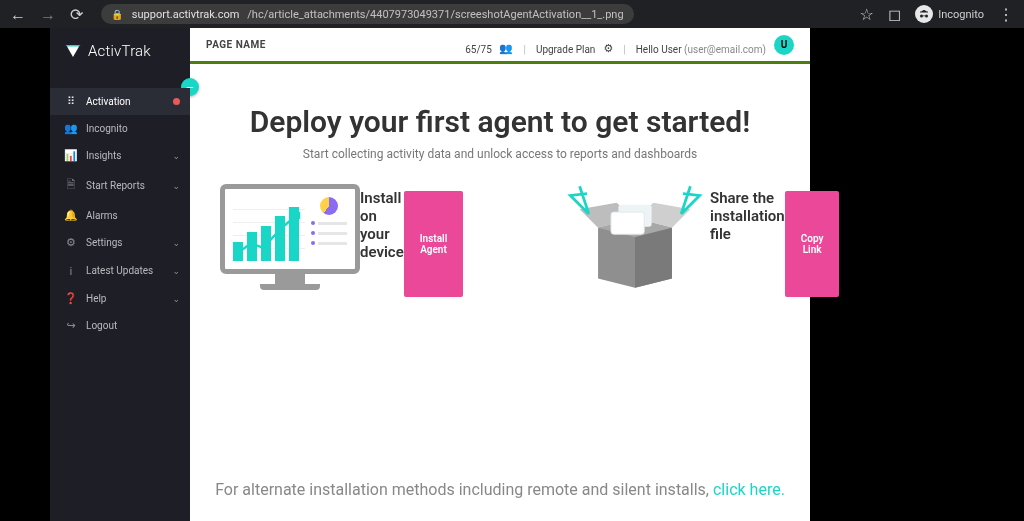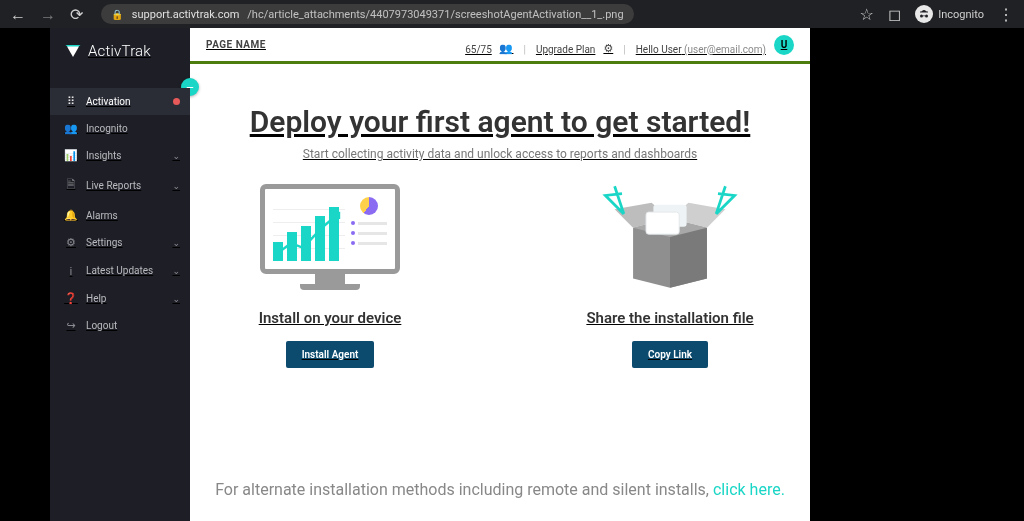--- a/index.html
+++ b/index.html
@@ -5,21 +5,21 @@
   * { margin: 0; padding: 0; box-sizing: border-box; font-family: -apple-system, BlinkMacSystemFont, "Segoe UI", Roboto, Helvetica, Arial, sans-serif; }
   body { background: #000; width: 1024px; height: 521px; overflow: hidden; }
   .browser-bar { height: 28px; background: #202124; display: flex; align-items: center; padding: 0 10px; color: #cfcfcf; }
   .browser-bar .nav-group { display: flex; gap: 14px; align-items: center; }
   .browser-bar .url-pill { margin-left: 18px; background: #3c3c3c; height: 20px; border-radius: 12px; display: flex; align-items: center; padding: 0 10px; flex: 0 0 auto; font-size: 11px; color: #e0e0e0; gap: 8px; }
   .browser-bar .url-pill .lock { font-size: 10px; }
   .browser-bar .right-group { margin-left: auto; display: flex; align-items: center; gap: 14px; }
   .incognito-badge { display: flex; align-items: center; gap: 5px; font-size: 11px; }
   .incognito-icon { width: 18px; height: 18px; border-radius: 50%; background: #e8e8e8; display:flex; align-items:center; justify-content:center; }
 
-  .viewport { position: relative; width: 860px; height: 493px; display: flex; text-decoration: underline; }
+  .viewport { position: relative; width: 860px; height: 493px; display: flex; }
   .gutter { width: 115px; background: #000; }
   .gutter.right { width: 115px; }
   .app { flex: 1; background: #fff; display: flex; height: 100%; }
 
   .sidebar { width: 140px; background: #1e1f26; color: #bdbdbd; display: flex; flex-direction: column; position: relative; }
   .logo-row { height: 46px; display: flex; align-items: center; padding-left: 14px; gap: 6px; }
   .logo-mark { width: 18px; height: 18px; }
   .logo-text { color: #fff; font-size: 15px; letter-spacing: .2px; }
   .collapse-btn { position: absolute; top: 50px; right: -9px; width: 18px; height: 18px; border-radius: 50%; background: #1ad6c6; color: #fff; font-size: 13px; display: flex; align-items:center; justify-content:center; cursor:pointer; box-shadow: 0 1px 3px rgba(0,0,0,.3); }
 
@@ -36,24 +36,24 @@
   .page-name { font-size: 10px; font-weight: 700; color: #444; letter-spacing: .5px; }
   .topbar .tb-right { margin-left: auto; display: flex; align-items: flex-end; gap: 8px; font-size: 10px; color: #444; }
   .tb-sep { color: #bbb; margin: 0 2px; }
   .tb-avatar { width: 20px; height: 20px; border-radius: 50%; background: #1ad6c6; display:flex; align-items:center; justify-content:center; color:#000; font-weight:700; font-size:10px; }
   .muted { color: #888; }
 
   .content { flex: 1; display: flex; flex-direction: column; align-items: center; padding: 40px 30px 0; position:relative; }
   .hero-title { font-size: 30px; font-weight: 600; color: #333; margin-bottom: 8px; }
   .hero-sub { font-size: 12px; color: #777; margin-bottom: 16px; }
   .cards { display: flex; gap: 120px; justify-content: center; width: 100%; }
-  .card { width: 220px; display: flex; flex-direction: column; align-items: center; }
+  .card { width: 220px; display: flex; flex-direction: row; }
   .illus { width: 160px; height: 120px; display: flex; align-items: center; justify-content: center; }
   .card-title { margin-top: 12px; font-size: 15px; font-weight: 600; color: #333; }
-  .btn-teal { margin-top: 14px; background: #0c4a6e; border: none; color: #fff; font-size: 10px; font-weight: 600; padding: 8px 16px; border-radius: 2px; cursor:pointer; }
+  .btn-teal { margin-top: 14px; background: #ec4899; border: none; color: #fff; font-size: 10px; font-weight: 600; padding: 8px 16px; border-radius: 2px; cursor:pointer; }
   .footnote { position: absolute; bottom: 22px; font-size: 16px; color: #888; }
   .footnote a { color: #1ad6c6; text-decoration: none; }
 
   
   .monitor { width: 140px; }
   .monitor .screen { width: 140px; height: 90px; border: 5px solid #9a9a9a; border-radius: 6px; background: #fff; padding: 8px; display:flex; gap:6px; }
   .monitor .stand { width: 30px; height: 10px; background: #9a9a9a; margin: 0 auto; }
   .monitor .base { width: 60px; height: 6px; background: #9a9a9a; margin: 0 auto; border-radius: 0 0 4px 4px; }
   .chart-zone { flex: 2; display:flex; align-items:flex-end; gap:4px; position:relative; }
   .chart-zone::before { content:''; position:absolute; top:0; left:0; right:0; bottom:0; background: repeating-linear-gradient(to top, transparent 0, transparent 12px, #eee 12px, #eee 13px); }
@@ -127,21 +127,21 @@
             <span class="nav-icon">👥</span>
             <span>Incognito</span>
           </li>
           <li class="nav-item">
             <span class="nav-icon">📊</span>
             <span>Insights</span>
             <span class="chev">⌄</span>
           </li>
           <li class="nav-item">
             <span class="nav-icon">🗎</span>
-            <span>Live Reports</span>
+            <span>Start Reports</span>
             <span class="chev">⌄</span>
           </li>
           <li class="nav-item">
             <span class="nav-icon">🔔</span>
             <span>Alarms</span>
           </li>
           <li class="nav-item">
             <span class="nav-icon">⚙</span>
             <span>Settings</span>
             <span class="chev">⌄</span>

